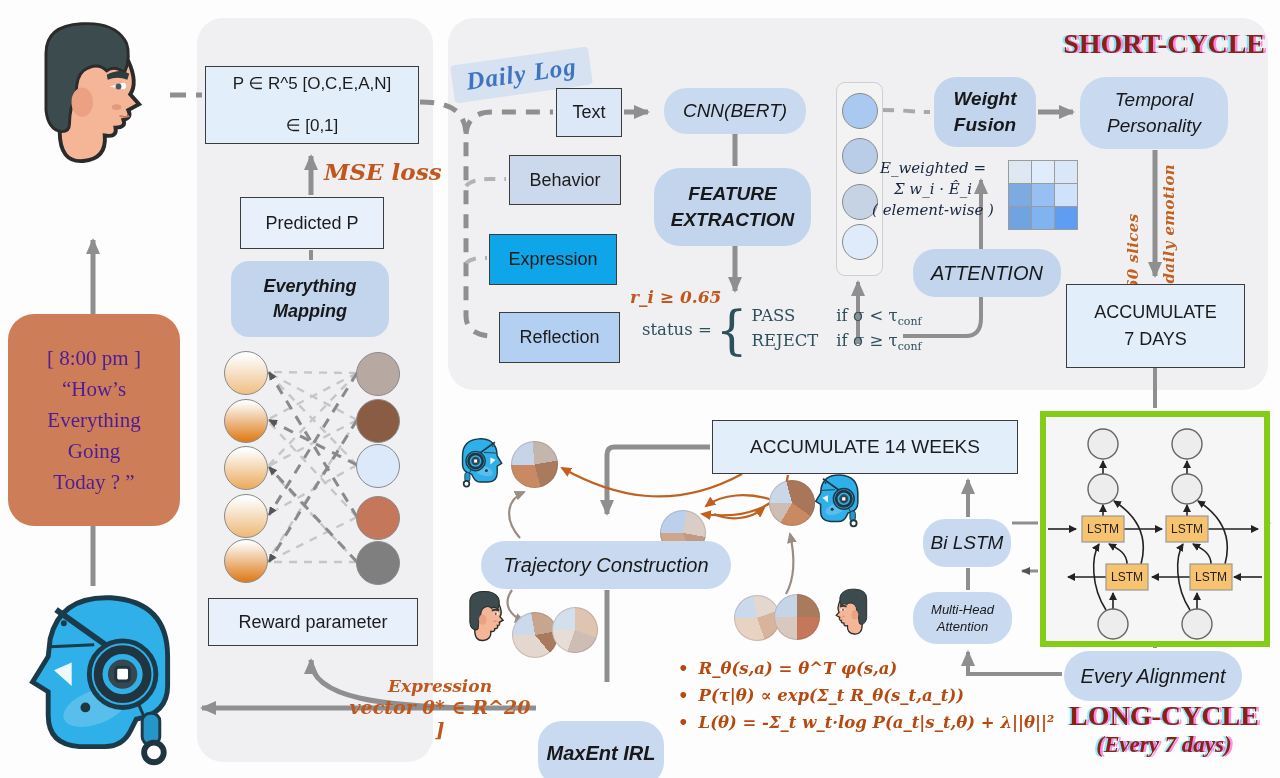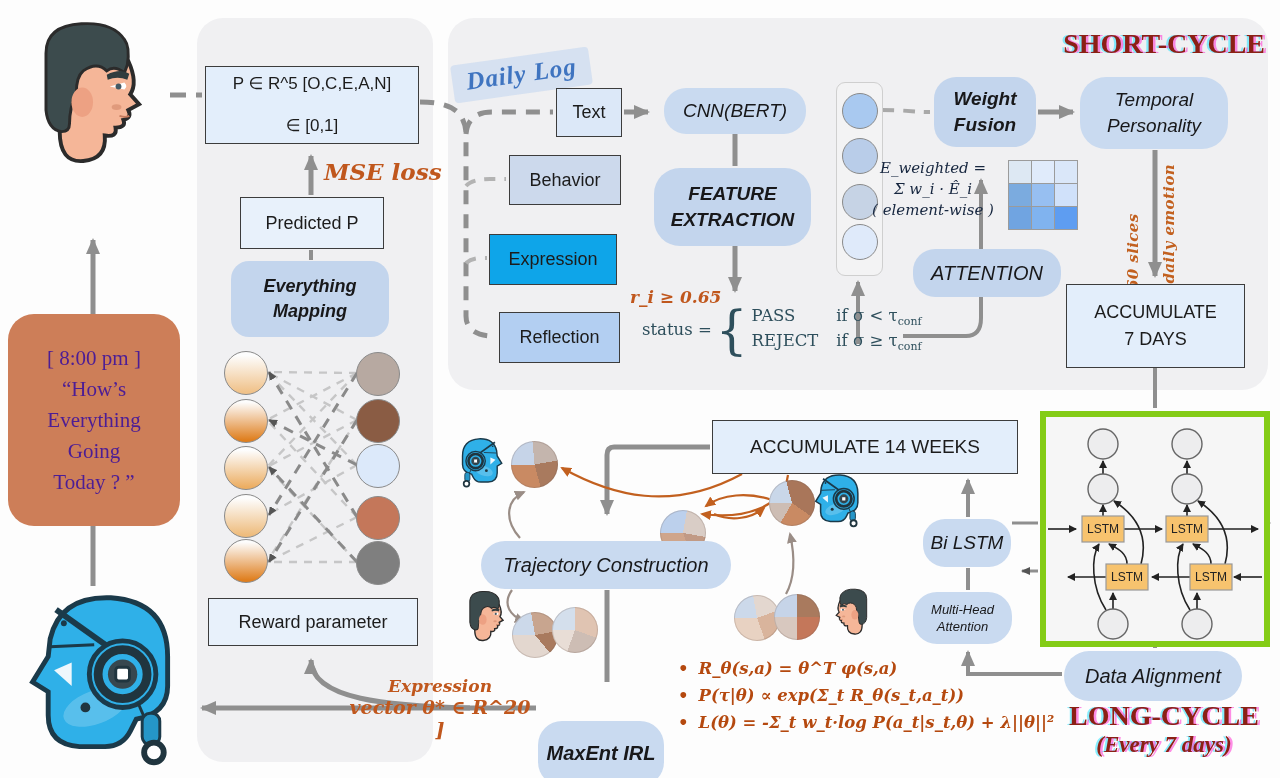--- a/index.html
+++ b/index.html
@@ -403,21 +403,21 @@
         <rect x="144" y="147" width="42" height="26" fill="#f7c36e" stroke="#999" stroke-width="1.2"></rect>
         <text x="57" y="116" text-anchor="middle" font-size="12" fill="#222">LSTM</text>
         <text x="141" y="116" text-anchor="middle" font-size="12" fill="#222">LSTM</text>
         <text x="81" y="164" text-anchor="middle" font-size="12" fill="#222">LSTM</text>
         <text x="165" y="164" text-anchor="middle" font-size="12" fill="#222">LSTM</text>
       </g>
     </svg>
   </div>
 
   <div class="pill it" style="left:1064px;top:651px;width:178px;height:50px;font-size:20px;border-radius:25px;">
-    <div>Data Alignment</div>
+    <div>Every Alignment</div>
   </div>
 
   <div class="lbl" style="left:1050px;top:700px;width:228px;text-align:center;z-index:2;">
     <div class="title" style="font-size:28px;">LONG-CYCLE</div>
     <div class="title it" style="font-size:23px;">(Every 7 days)</div>
   </div>
 
 </div>
 
 </body></html>

